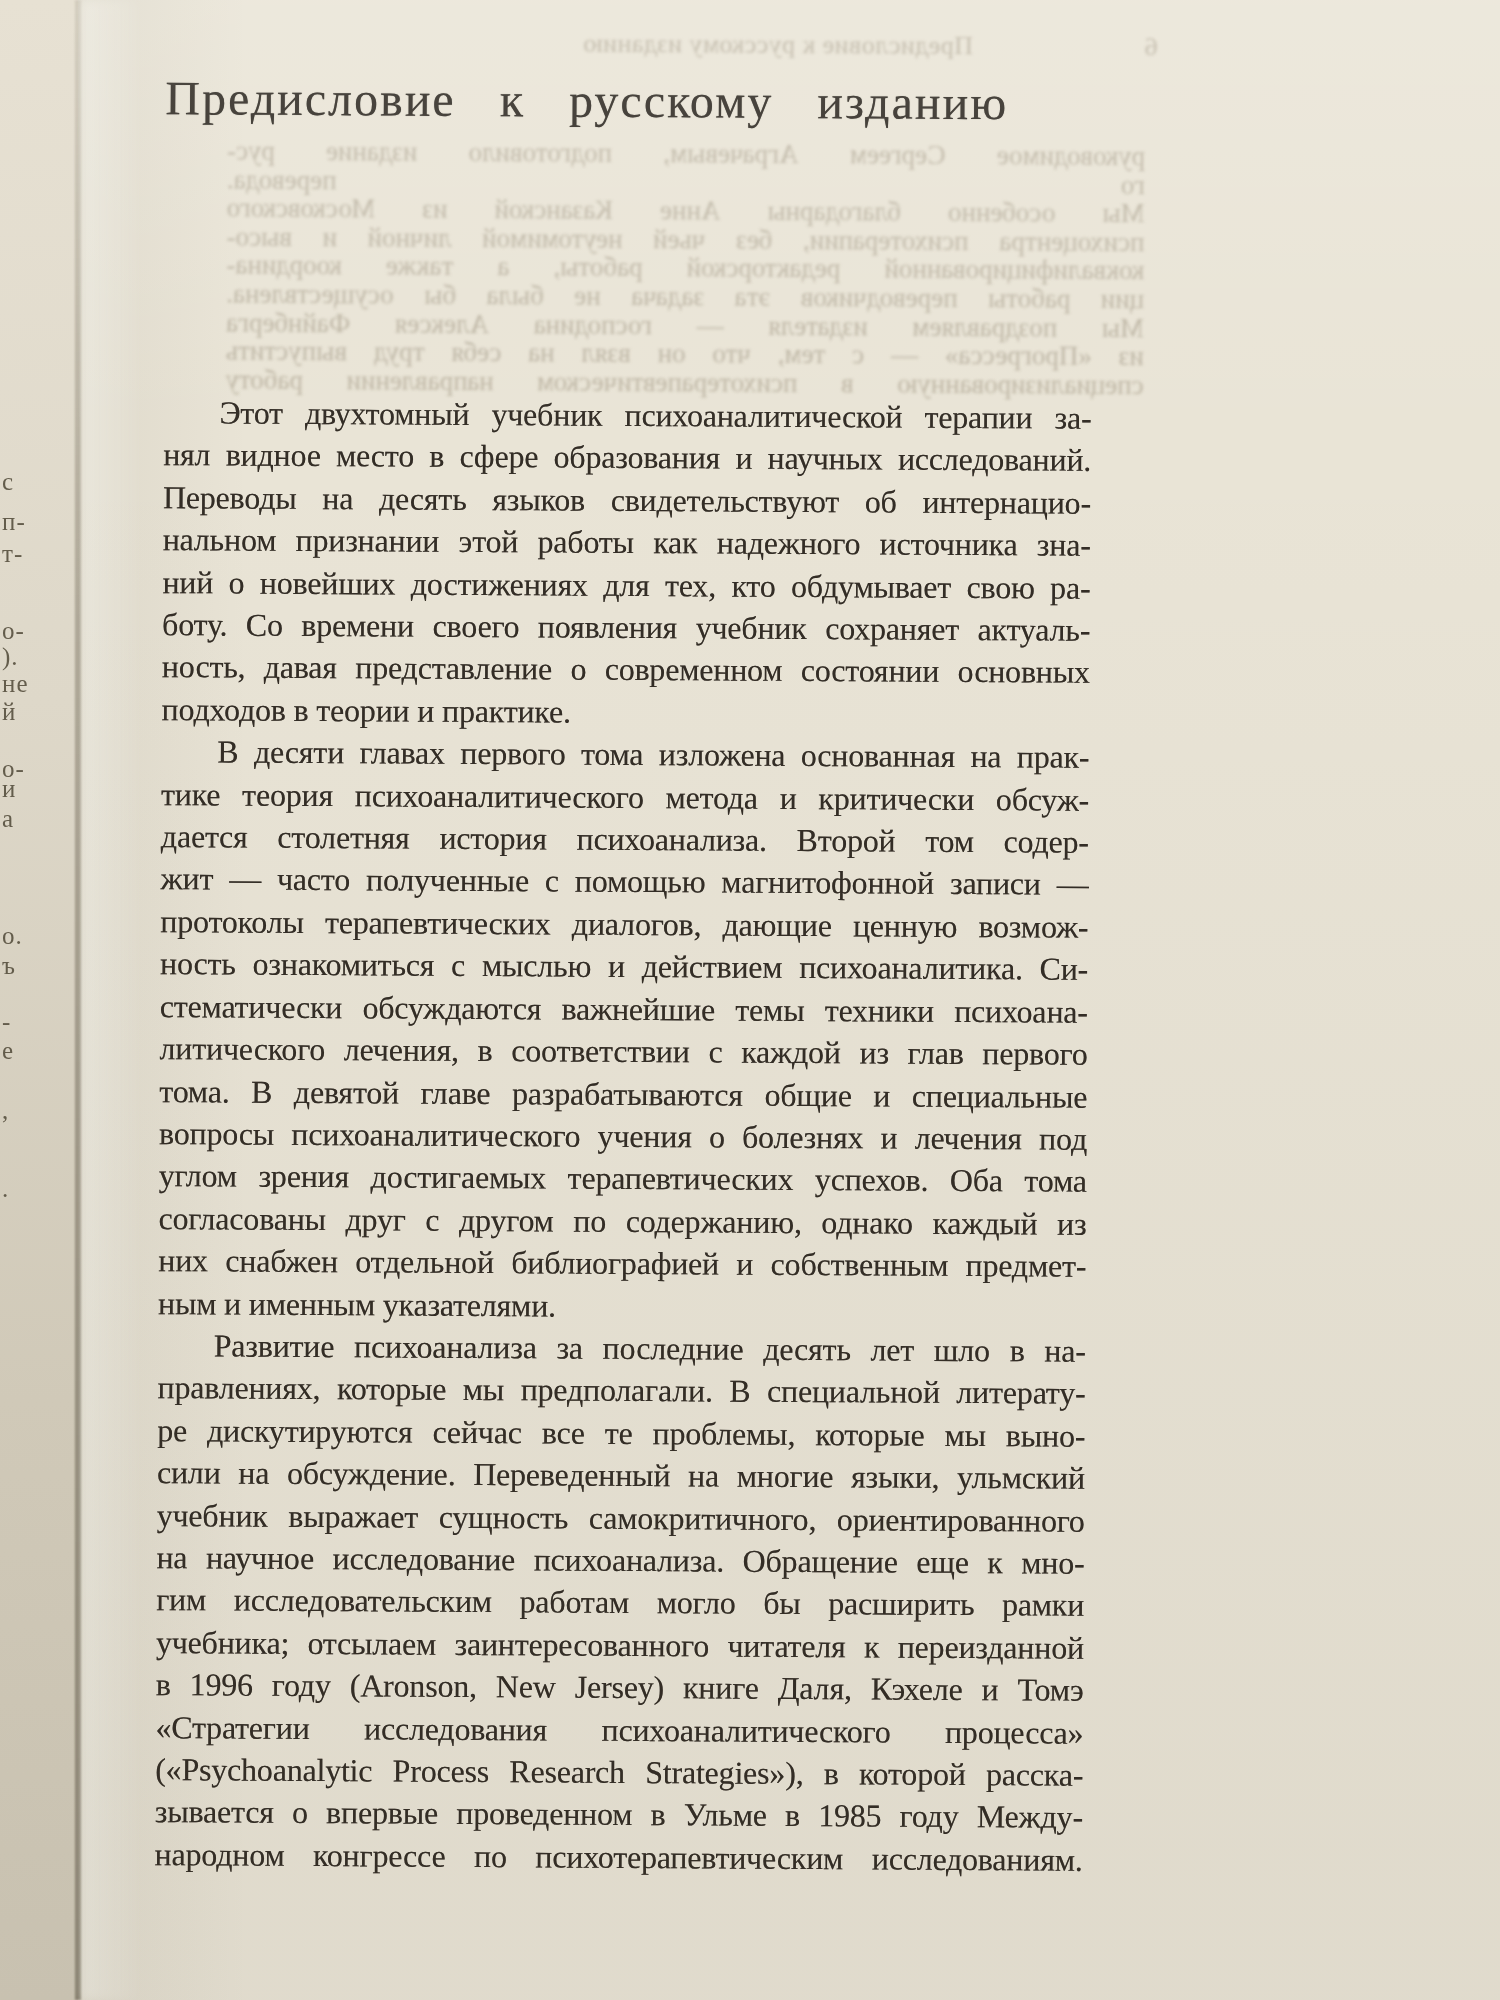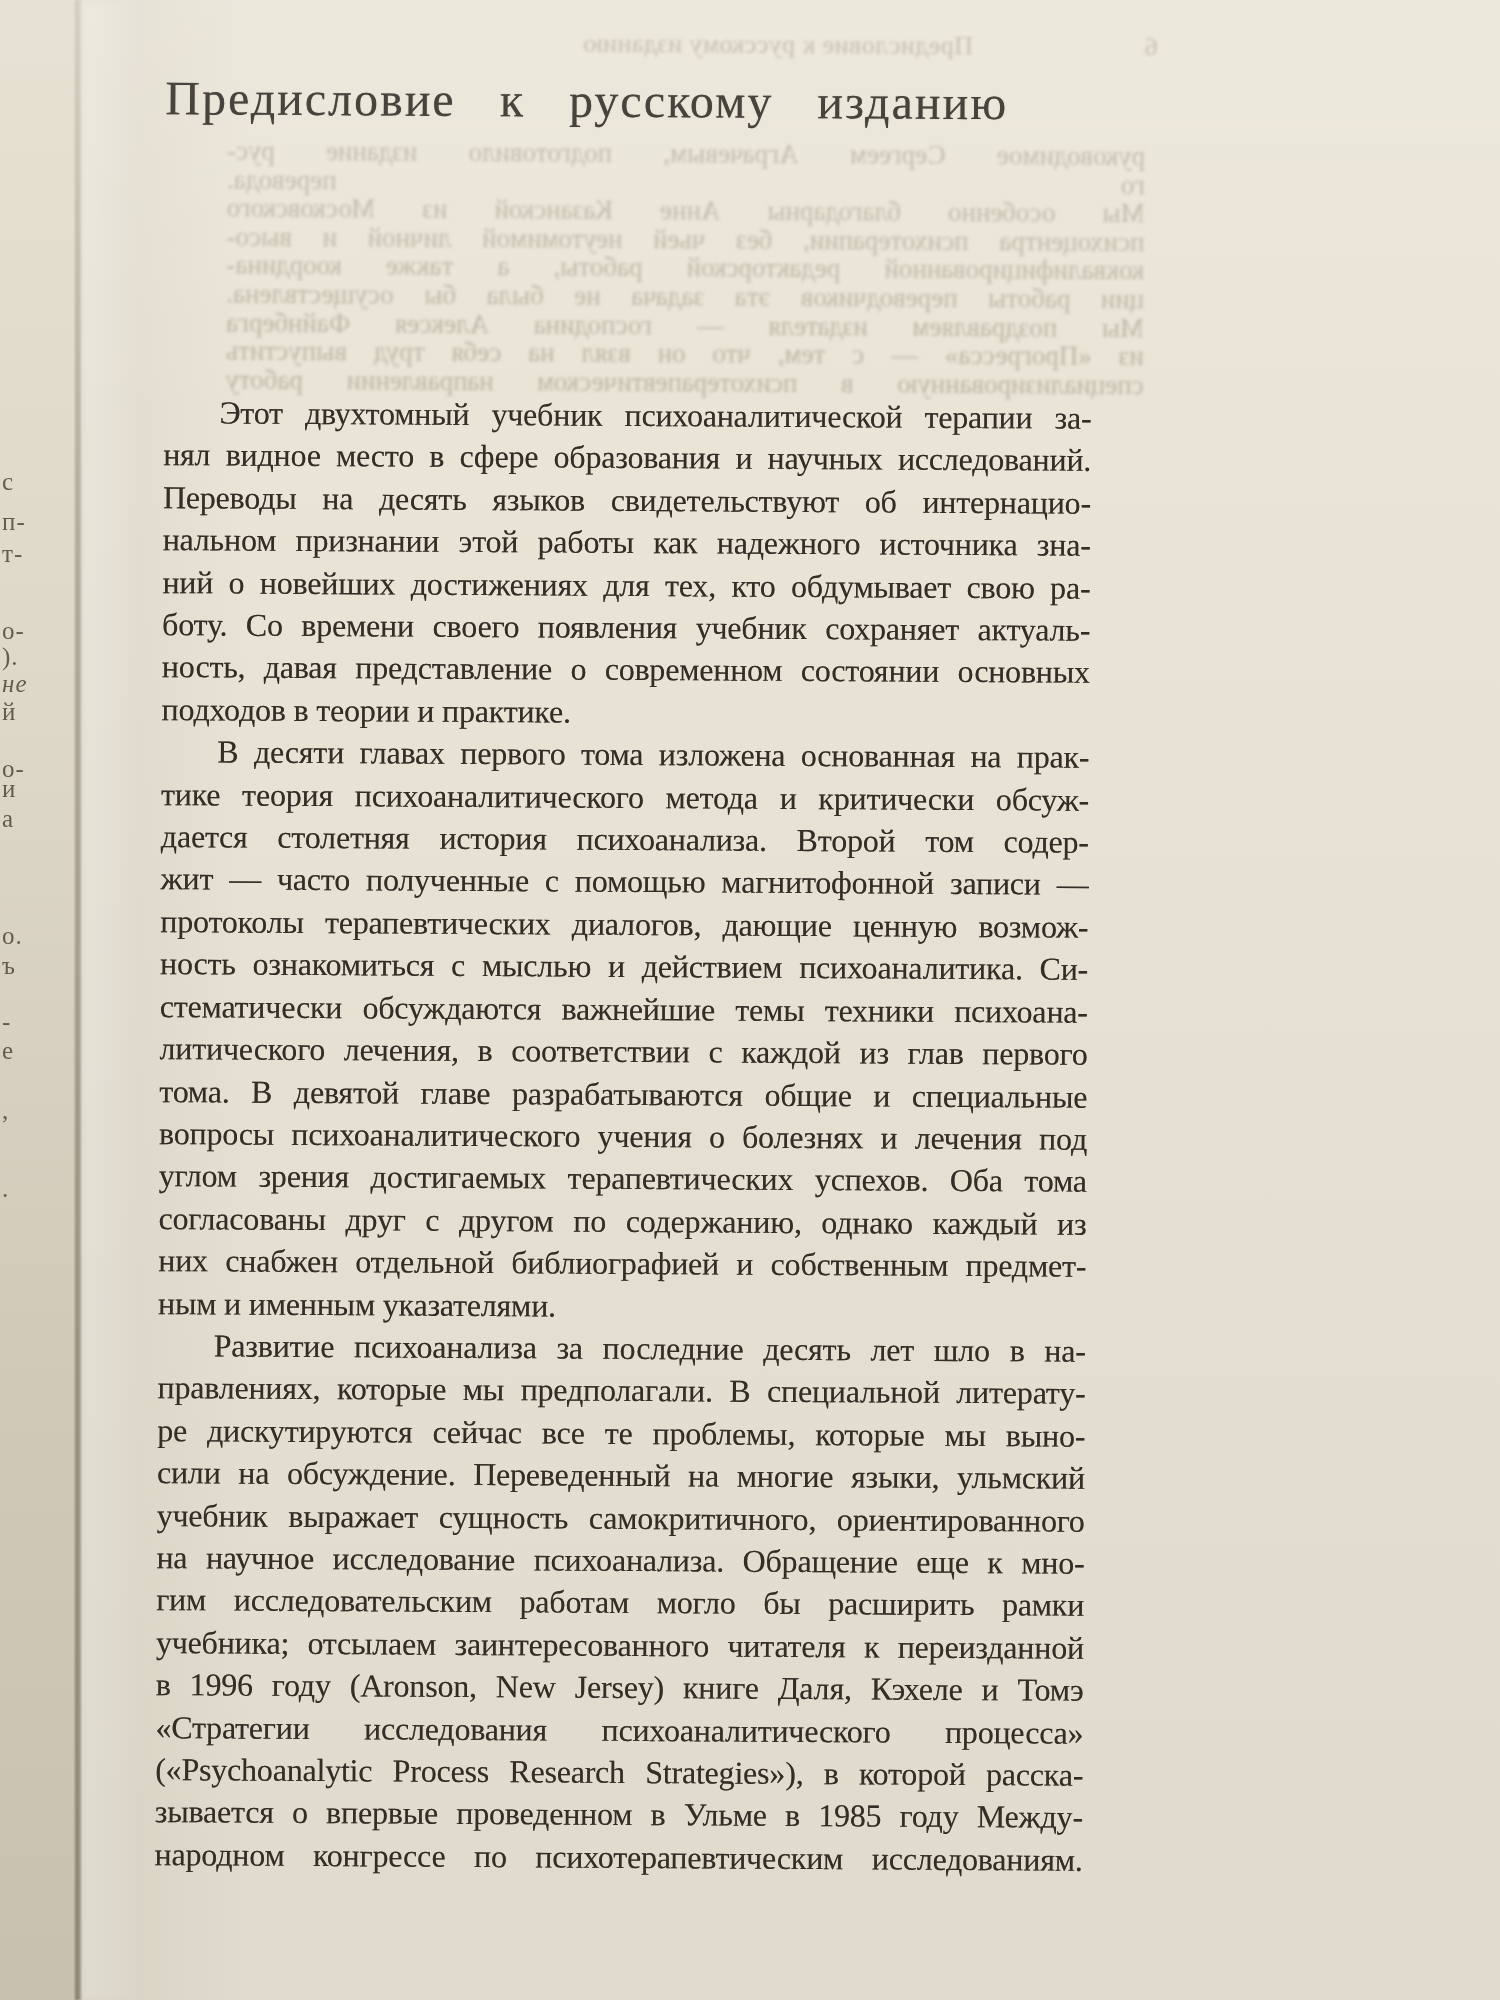--- a/index.html
+++ b/index.html
@@ -74,21 +74,21 @@
 <body>
 
 <div class="photo">
 
   <div class="facing-edge">
       <span class="edge-frag" style="top: 468px;">с</span>
       <span class="edge-frag" style="top: 508px;">п-</span>
       <span class="edge-frag" style="top: 540px;">т-</span>
       <span class="edge-frag" style="top: 617px;">о-</span>
       <span class="edge-frag" style="top: 643px;">).</span>
-      <span class="edge-frag" style="top: 670px; font-style: italic;">не</span>
+      <span class="edge-frag" style="top: 670px;">не</span>
       <span class="edge-frag" style="top: 698px;">й</span>
       <span class="edge-frag" style="top: 755px;">о-</span>
       <span class="edge-frag" style="top: 775px;">и</span>
       <span class="edge-frag" style="top: 805px;">а</span>
       <span class="edge-frag" style="top: 922px;">о.</span>
       <span class="edge-frag" style="top: 952px;">ъ</span>
       <span class="edge-frag" style="top: 1008px;">-</span>
       <span class="edge-frag" style="top: 1037px;">е</span>
       <span class="edge-frag" style="top: 1097px;">,</span>
       <span class="edge-frag" style="top: 1175px;">.</span>

